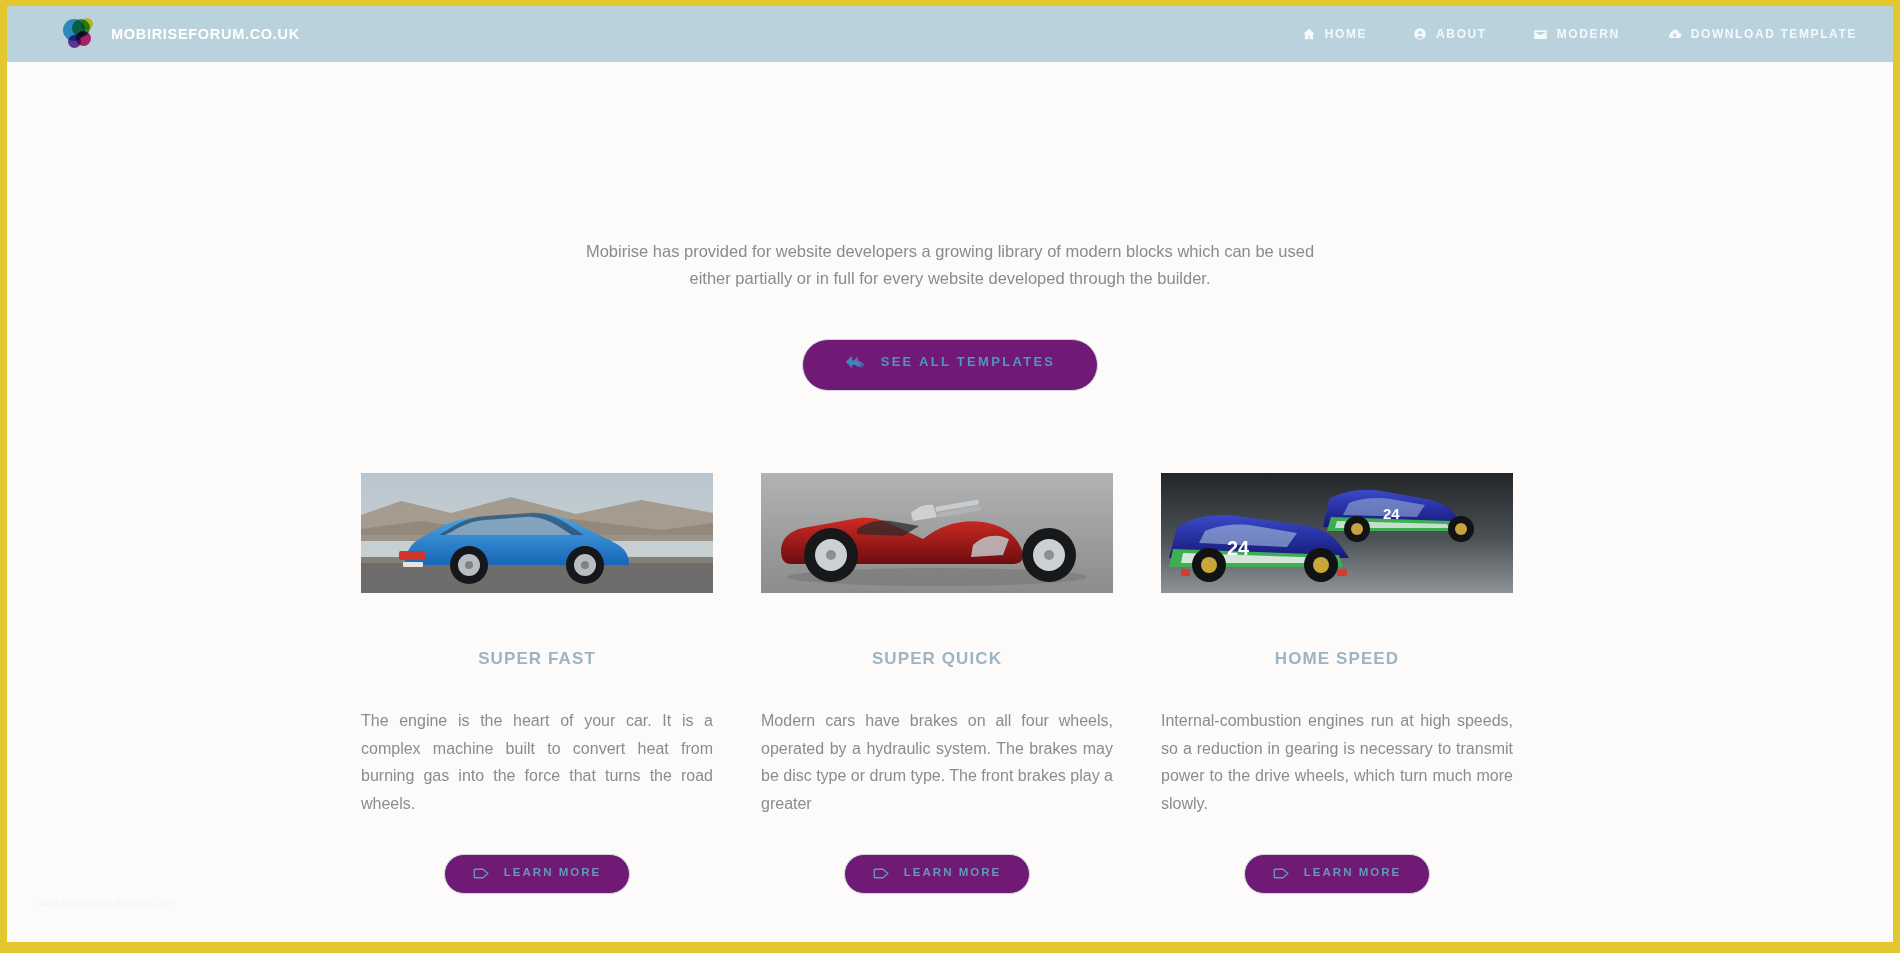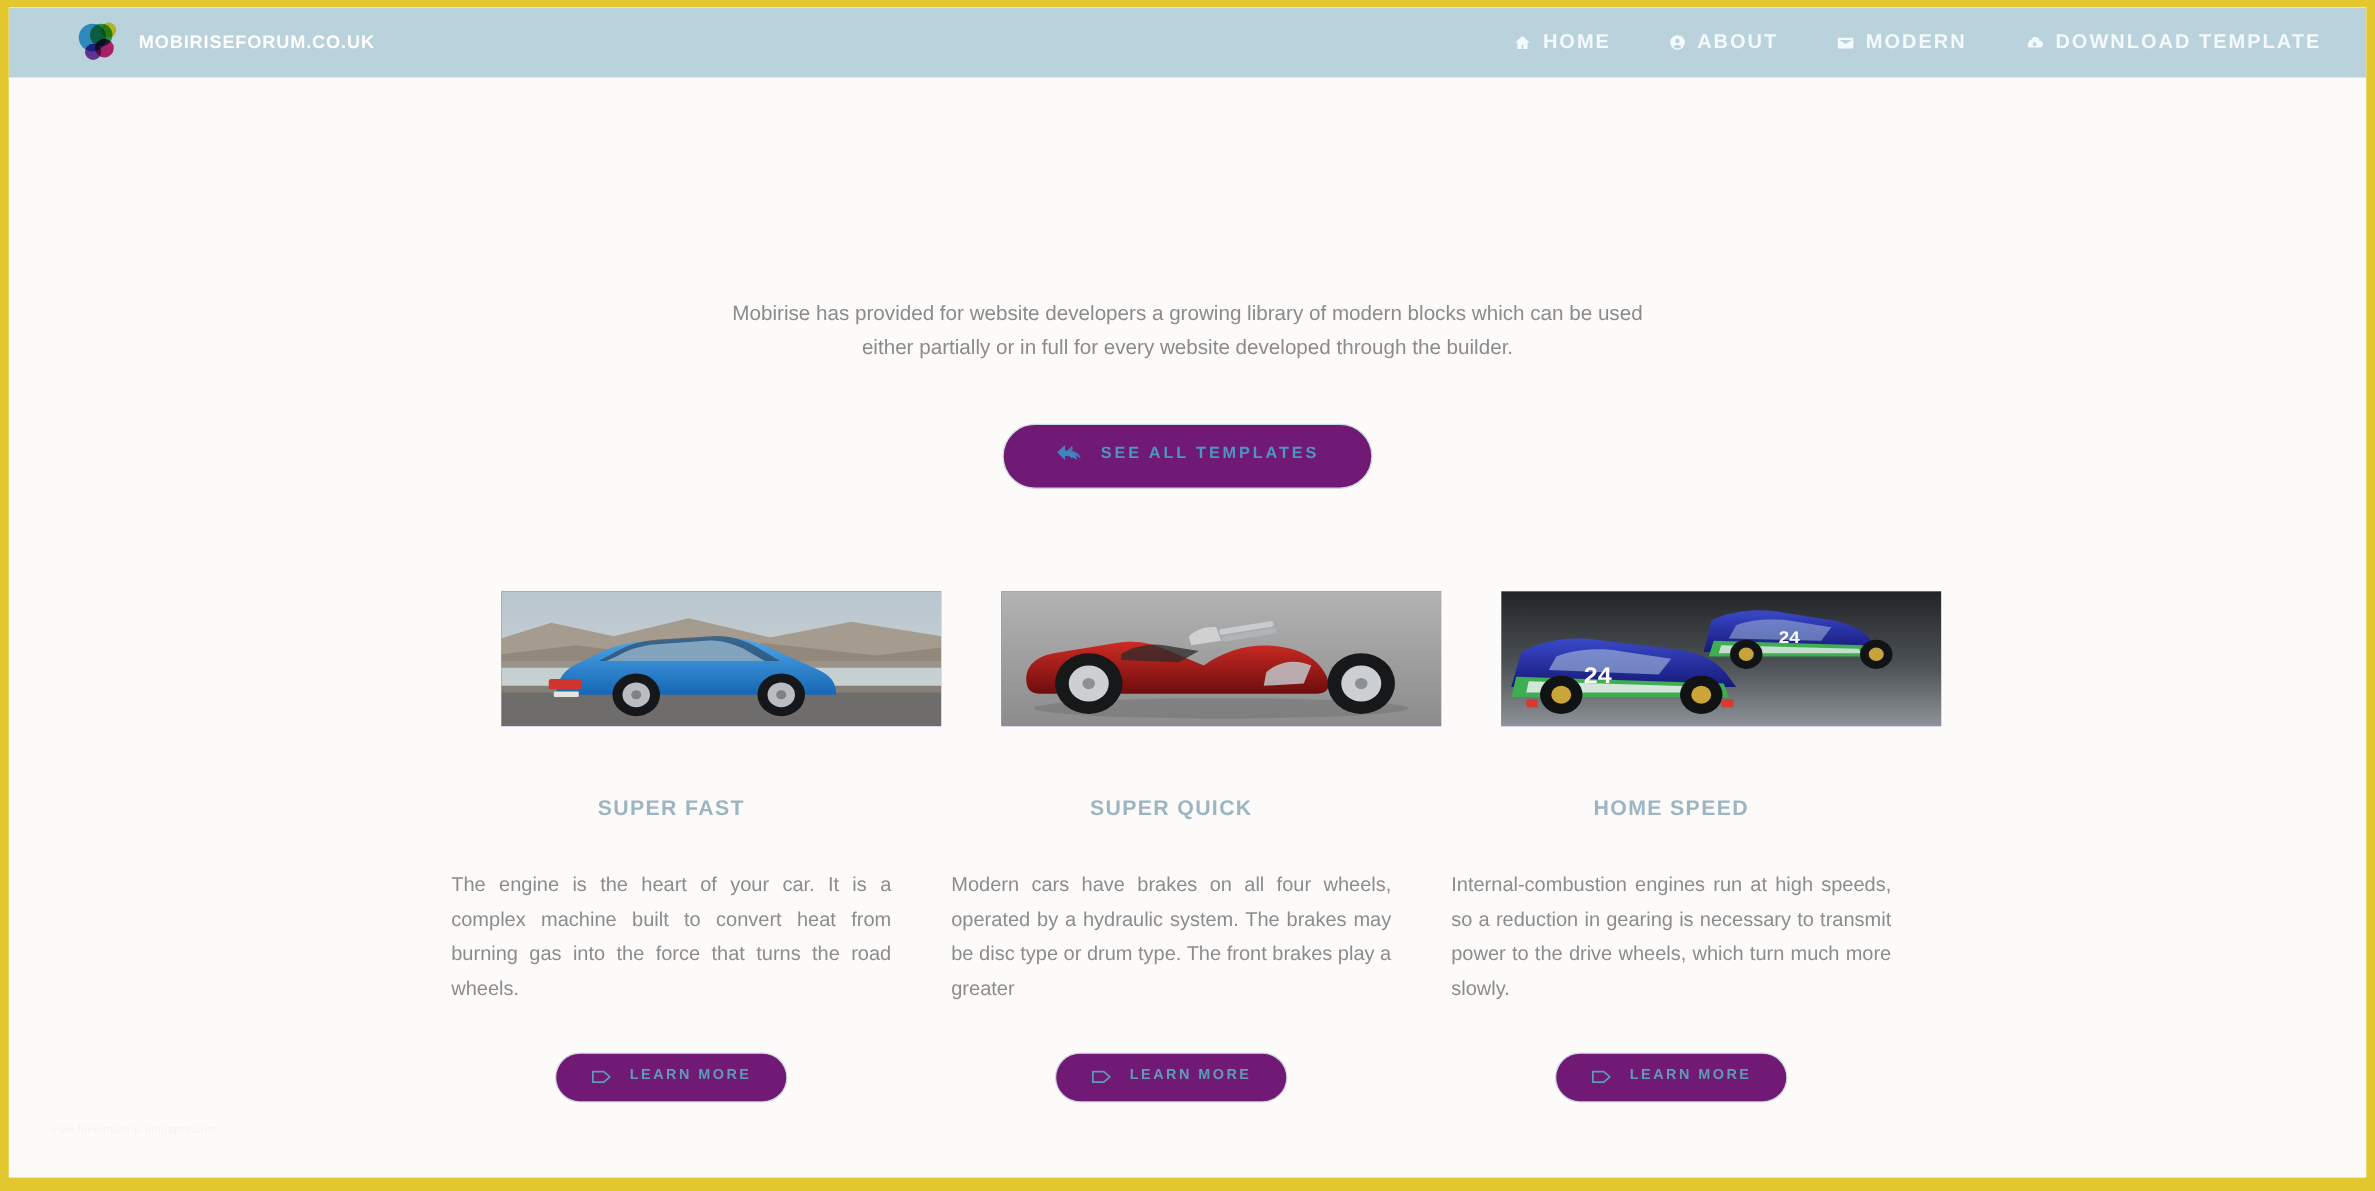--- a/index.html
+++ b/index.html
@@ -77,21 +77,21 @@
     display: flex;
     align-items: center;
     gap: 46px;
   }
 
   .nav-link {
     display: flex;
     align-items: center;
     gap: 9px;
     color: #f4f9fb;
-    font-size: 16px;
+    font-size: 12px;
     font-weight: bold;
     letter-spacing: 1.6px;
     text-decoration: none;
     white-space: nowrap;
   }
   .nav-link svg { display: block; fill: #f4f9fb; }
 
   
   .hero {
     padding-top: 118px;
@@ -156,25 +156,24 @@
   }
 
   .card {
     width: 352px;
     display: flex;
     flex-direction: column;
   }
 
   .card-img {
     width: 100%;
-    height: 108px;
+    height: 120px;
     overflow: hidden;
     position: relative;
-    background: #8b5cf6;
-    margin-left: 40px;
+    background: #be185d;
   }
   .card-img svg { display: block; width: 100%; height: 100%; }
 
   .card-title {
     margin-top: 56px;
     text-align: center;
     font-size: 17px;
     font-weight: bold;
     letter-spacing: 1.1px;
     color: #9db4c2;

